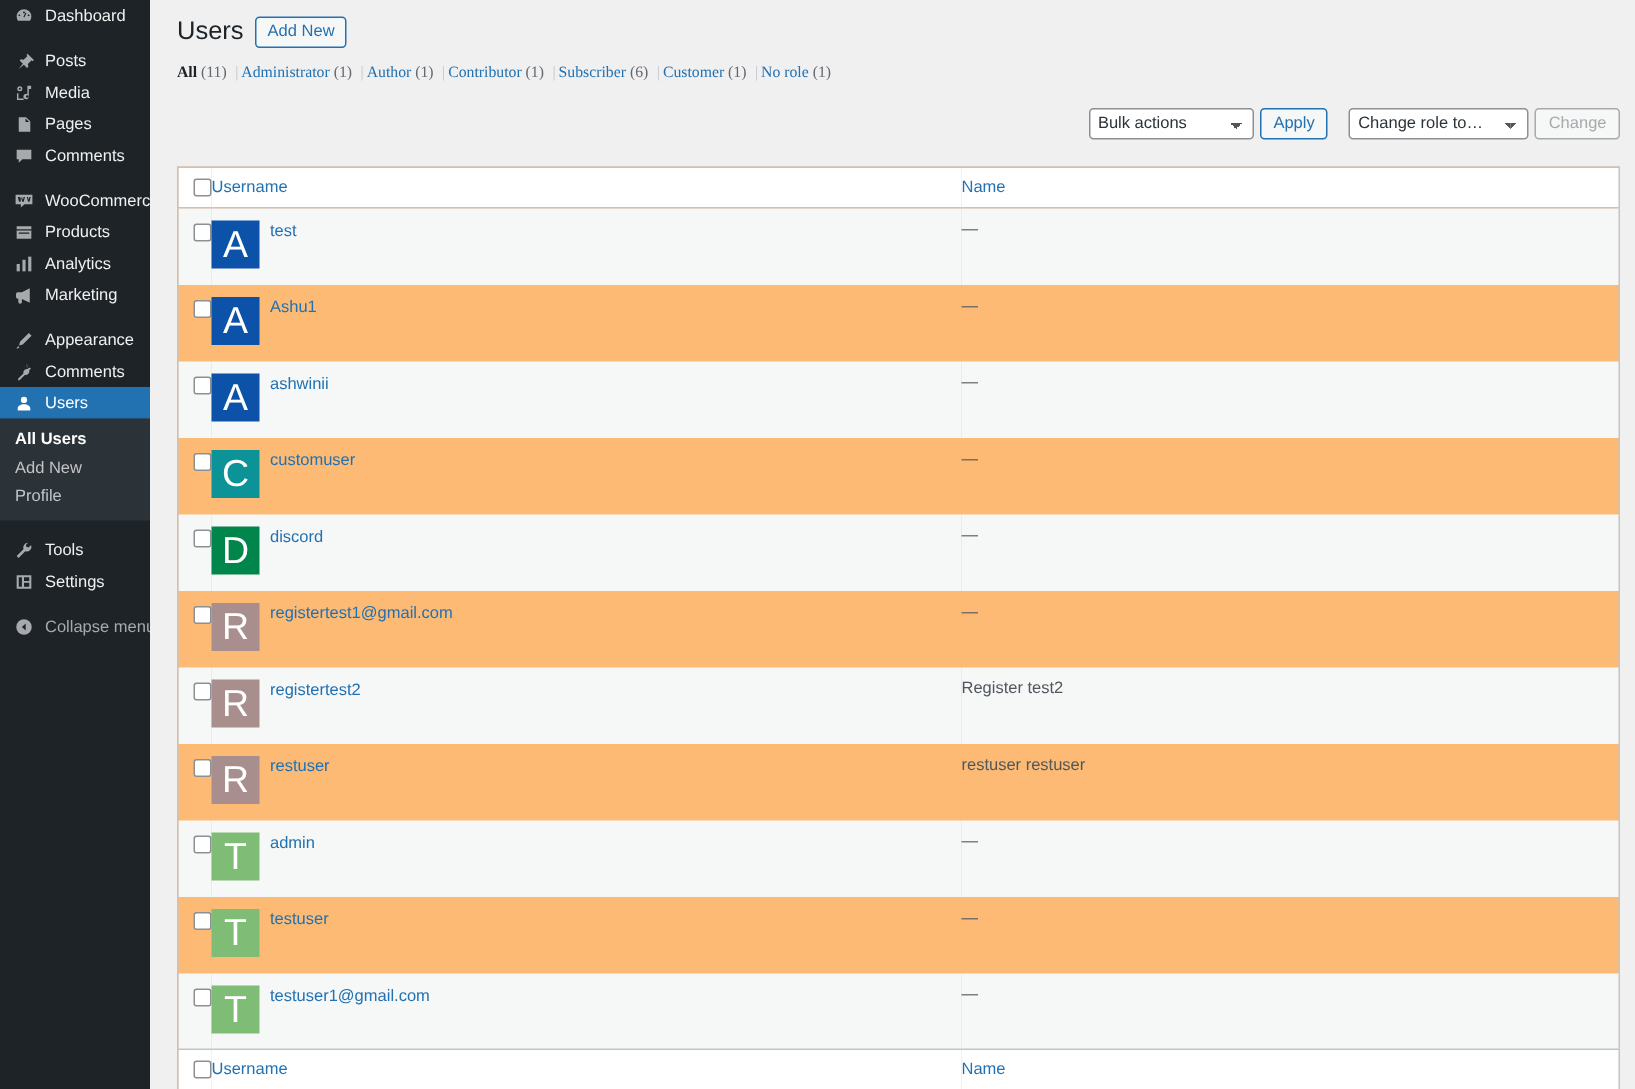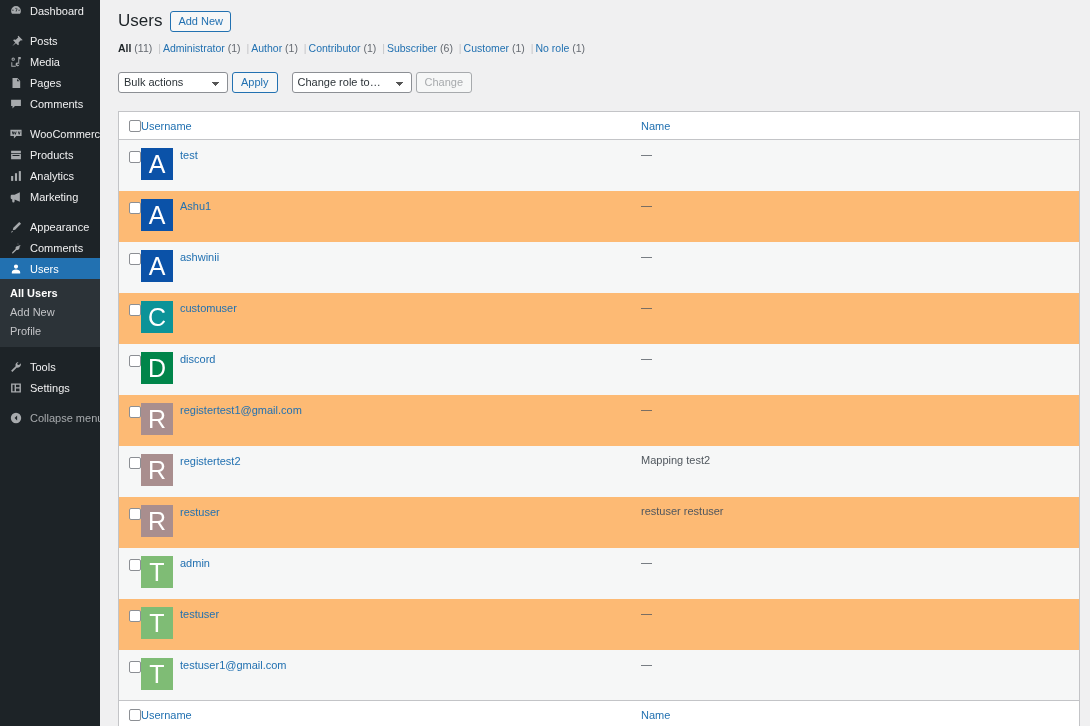--- a/index.html
+++ b/index.html
@@ -82,31 +82,31 @@
     font-size: 11px; line-height: 12px;
     padding: 3px 7px 4px;
     border: 1px solid #2271b1;
     border-radius: 3px;
     color: #2271b1;
     background: #f6f7f7;
   }
   
   ul.subsubsub {
     list-style: none; margin: 8px 0 12px 0; padding: 0;
-    font-size: 10.5px; line-height: 13px; color: #646970;
+    font-size: 10.5px; line-height: 13px; color: #646970; font-family: Liberation Serif, serif;
   }
   ul.subsubsub li { display: inline; }
   ul.subsubsub li:after { content: " |"; color: #c3c4c7; padding: 0 2px 0 3px; }
   ul.subsubsub li:last-child:after { content: ""; }
   ul.subsubsub a { color: #2271b1; text-decoration: none; }
   ul.subsubsub a.current { color: #1d2327; font-weight: 600; }
   ul.subsubsub .count { color: #646970; }
 
   
-  .tablenav { display: flex; align-items: center; height: 30px; margin-top: 8px; }
+  .tablenav { display: flex; align-items: center; height: 30px; margin-top: 8px; justify-content: flex-end; }
   .tablenav.bottom { margin-top: 7px; }
   select.wp-select {
     height: 21px;
     font-size: 11px;
     font-family: "Liberation Sans", sans-serif;
     border: 1px solid #8c8f94;
     border-radius: 3px;
     background: #fff;
     color: #2c3338;
     padding: 0 20px 0 5px;
@@ -423,21 +423,21 @@
             <td class="col-name dash">—</td>
           </tr>
           <tr class="alt">
             <td class="col-cb"><input type="checkbox" class="cb" style=""></td>
             <td class="col-username">
               <div class="user-cell">
                 <div class="avatar" style="background: rgb(169, 142, 142);">R</div>
                 <div class="uname"><a>registertest2</a></div>
               </div>
             </td>
-            <td class="col-name">Mapping test2</td>
+            <td class="col-name">Register test2</td>
           </tr>
           <tr class="">
             <td class="col-cb"><input type="checkbox" class="cb" style=""></td>
             <td class="col-username">
               <div class="user-cell">
                 <div class="avatar" style="background: rgb(169, 142, 142);">R</div>
                 <div class="uname"><a>restuser</a></div>
               </div>
             </td>
             <td class="col-name">restuser restuser</td>

